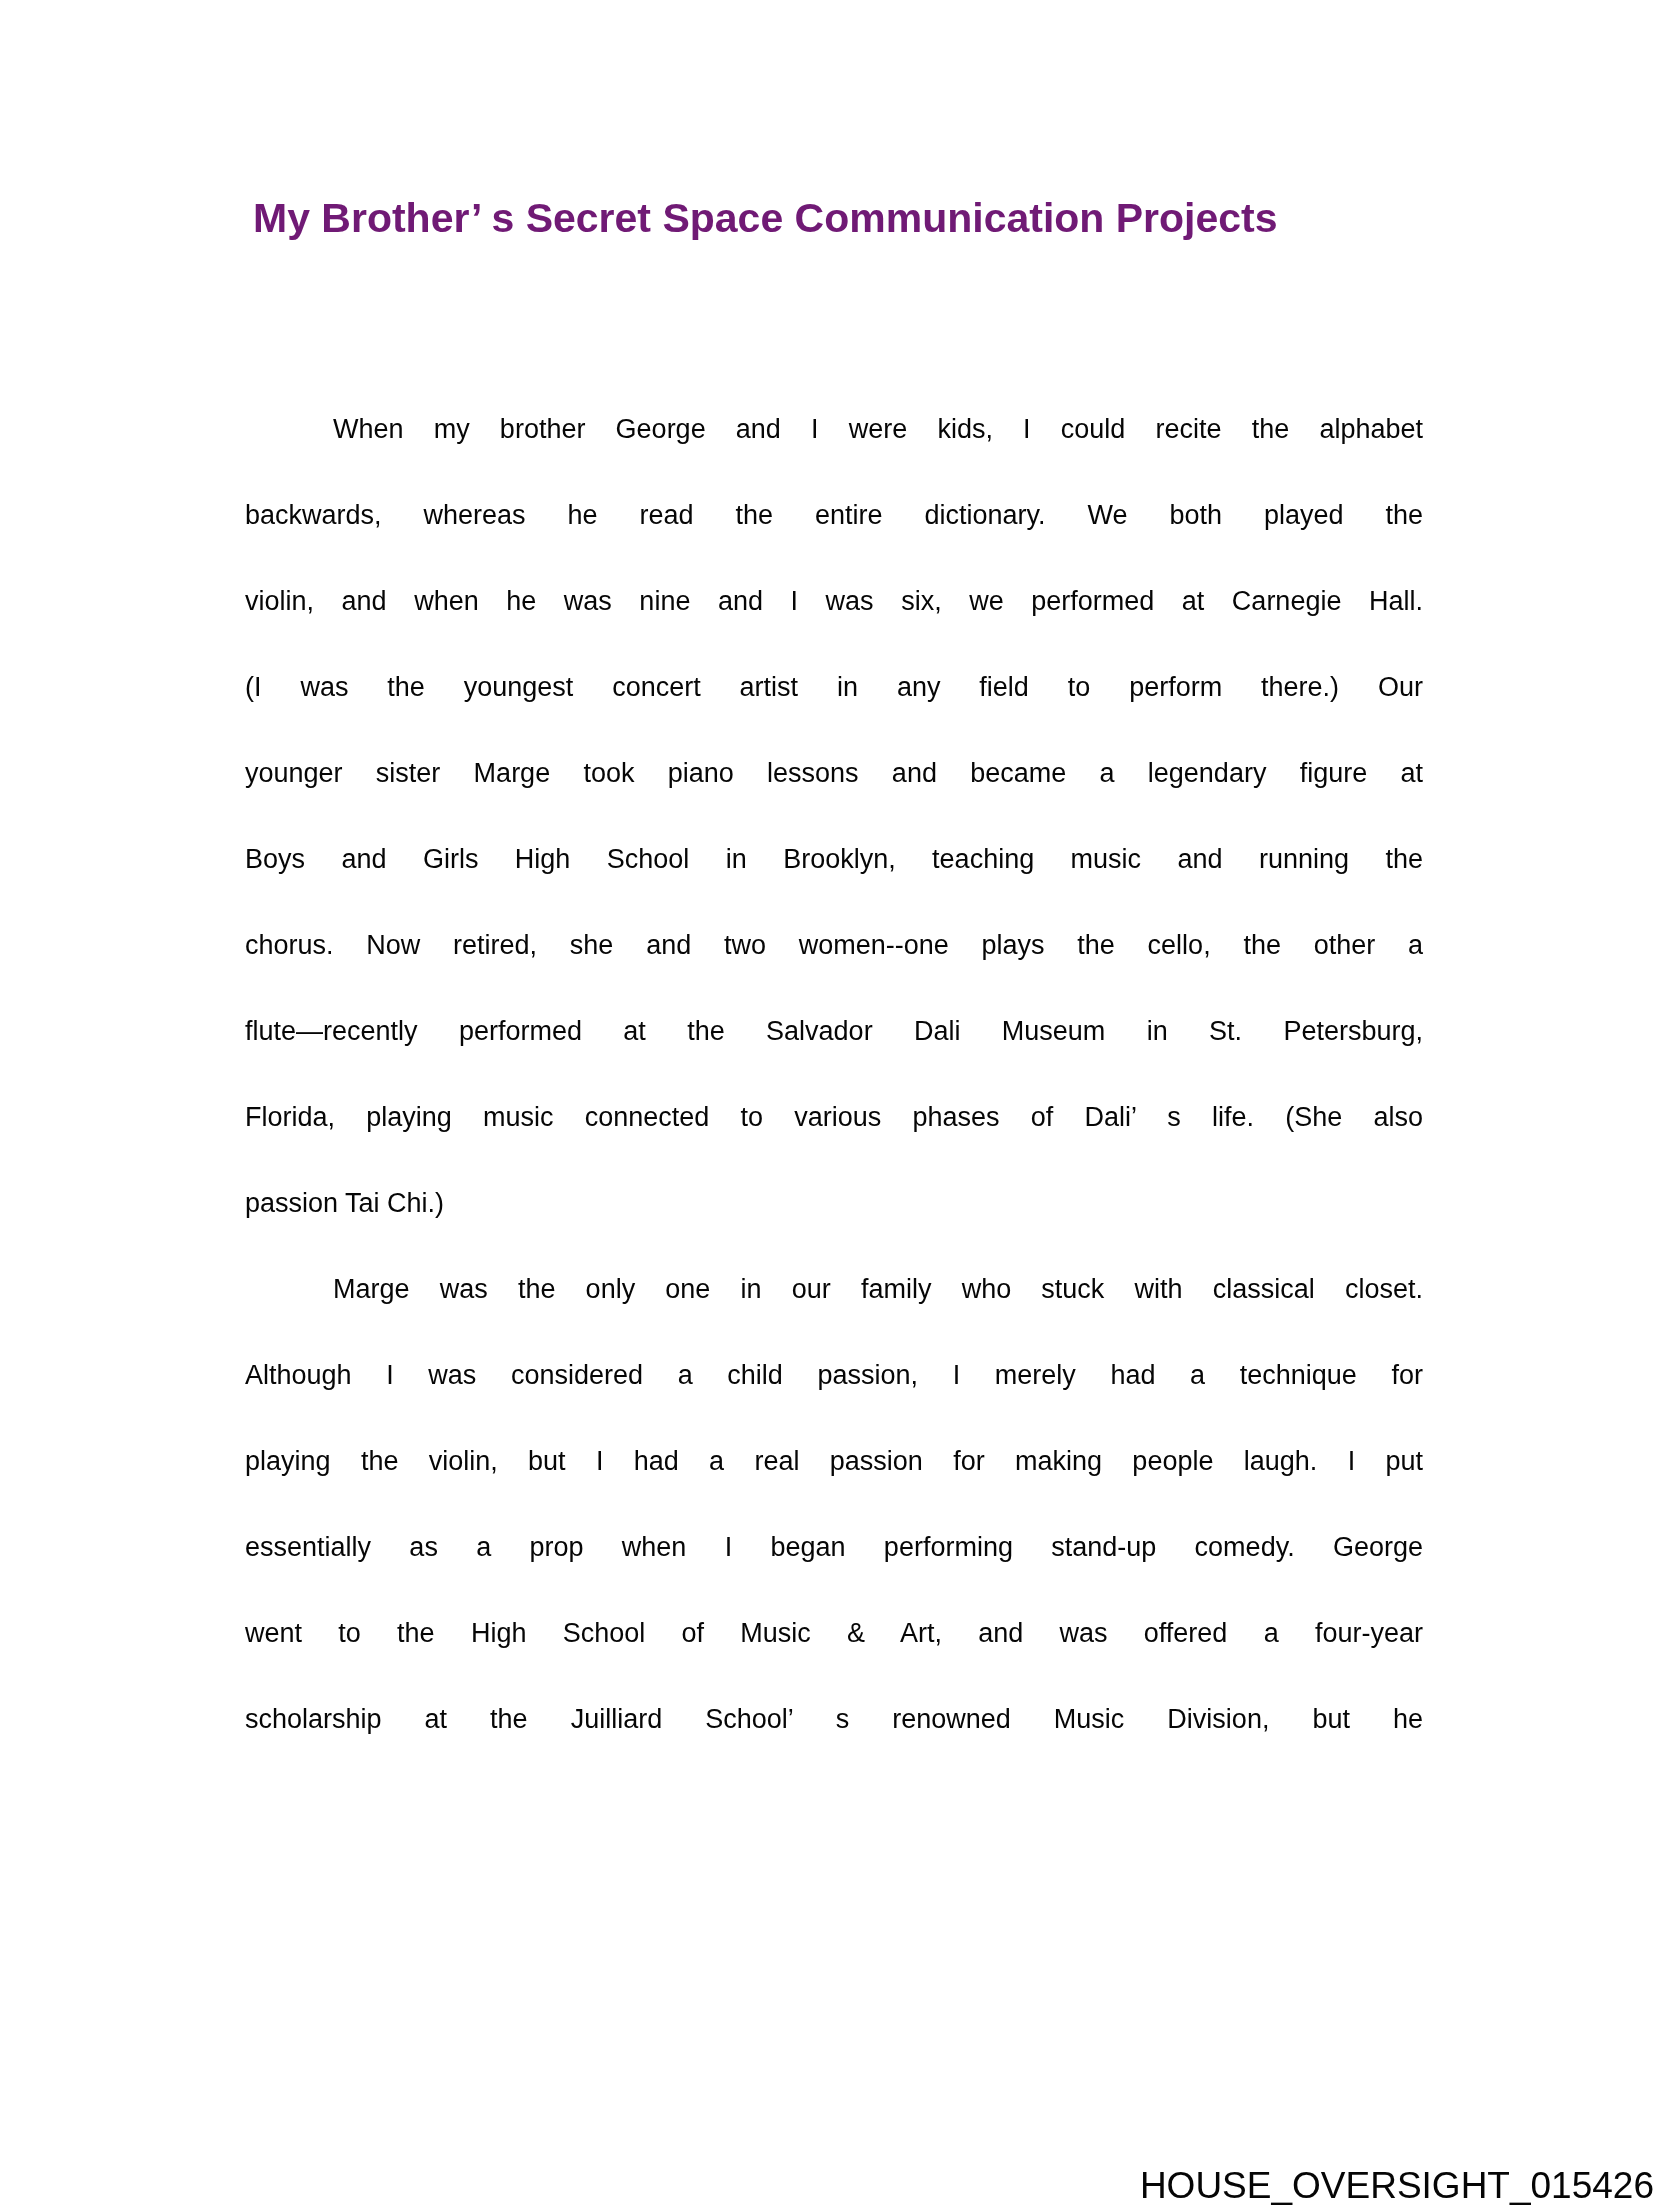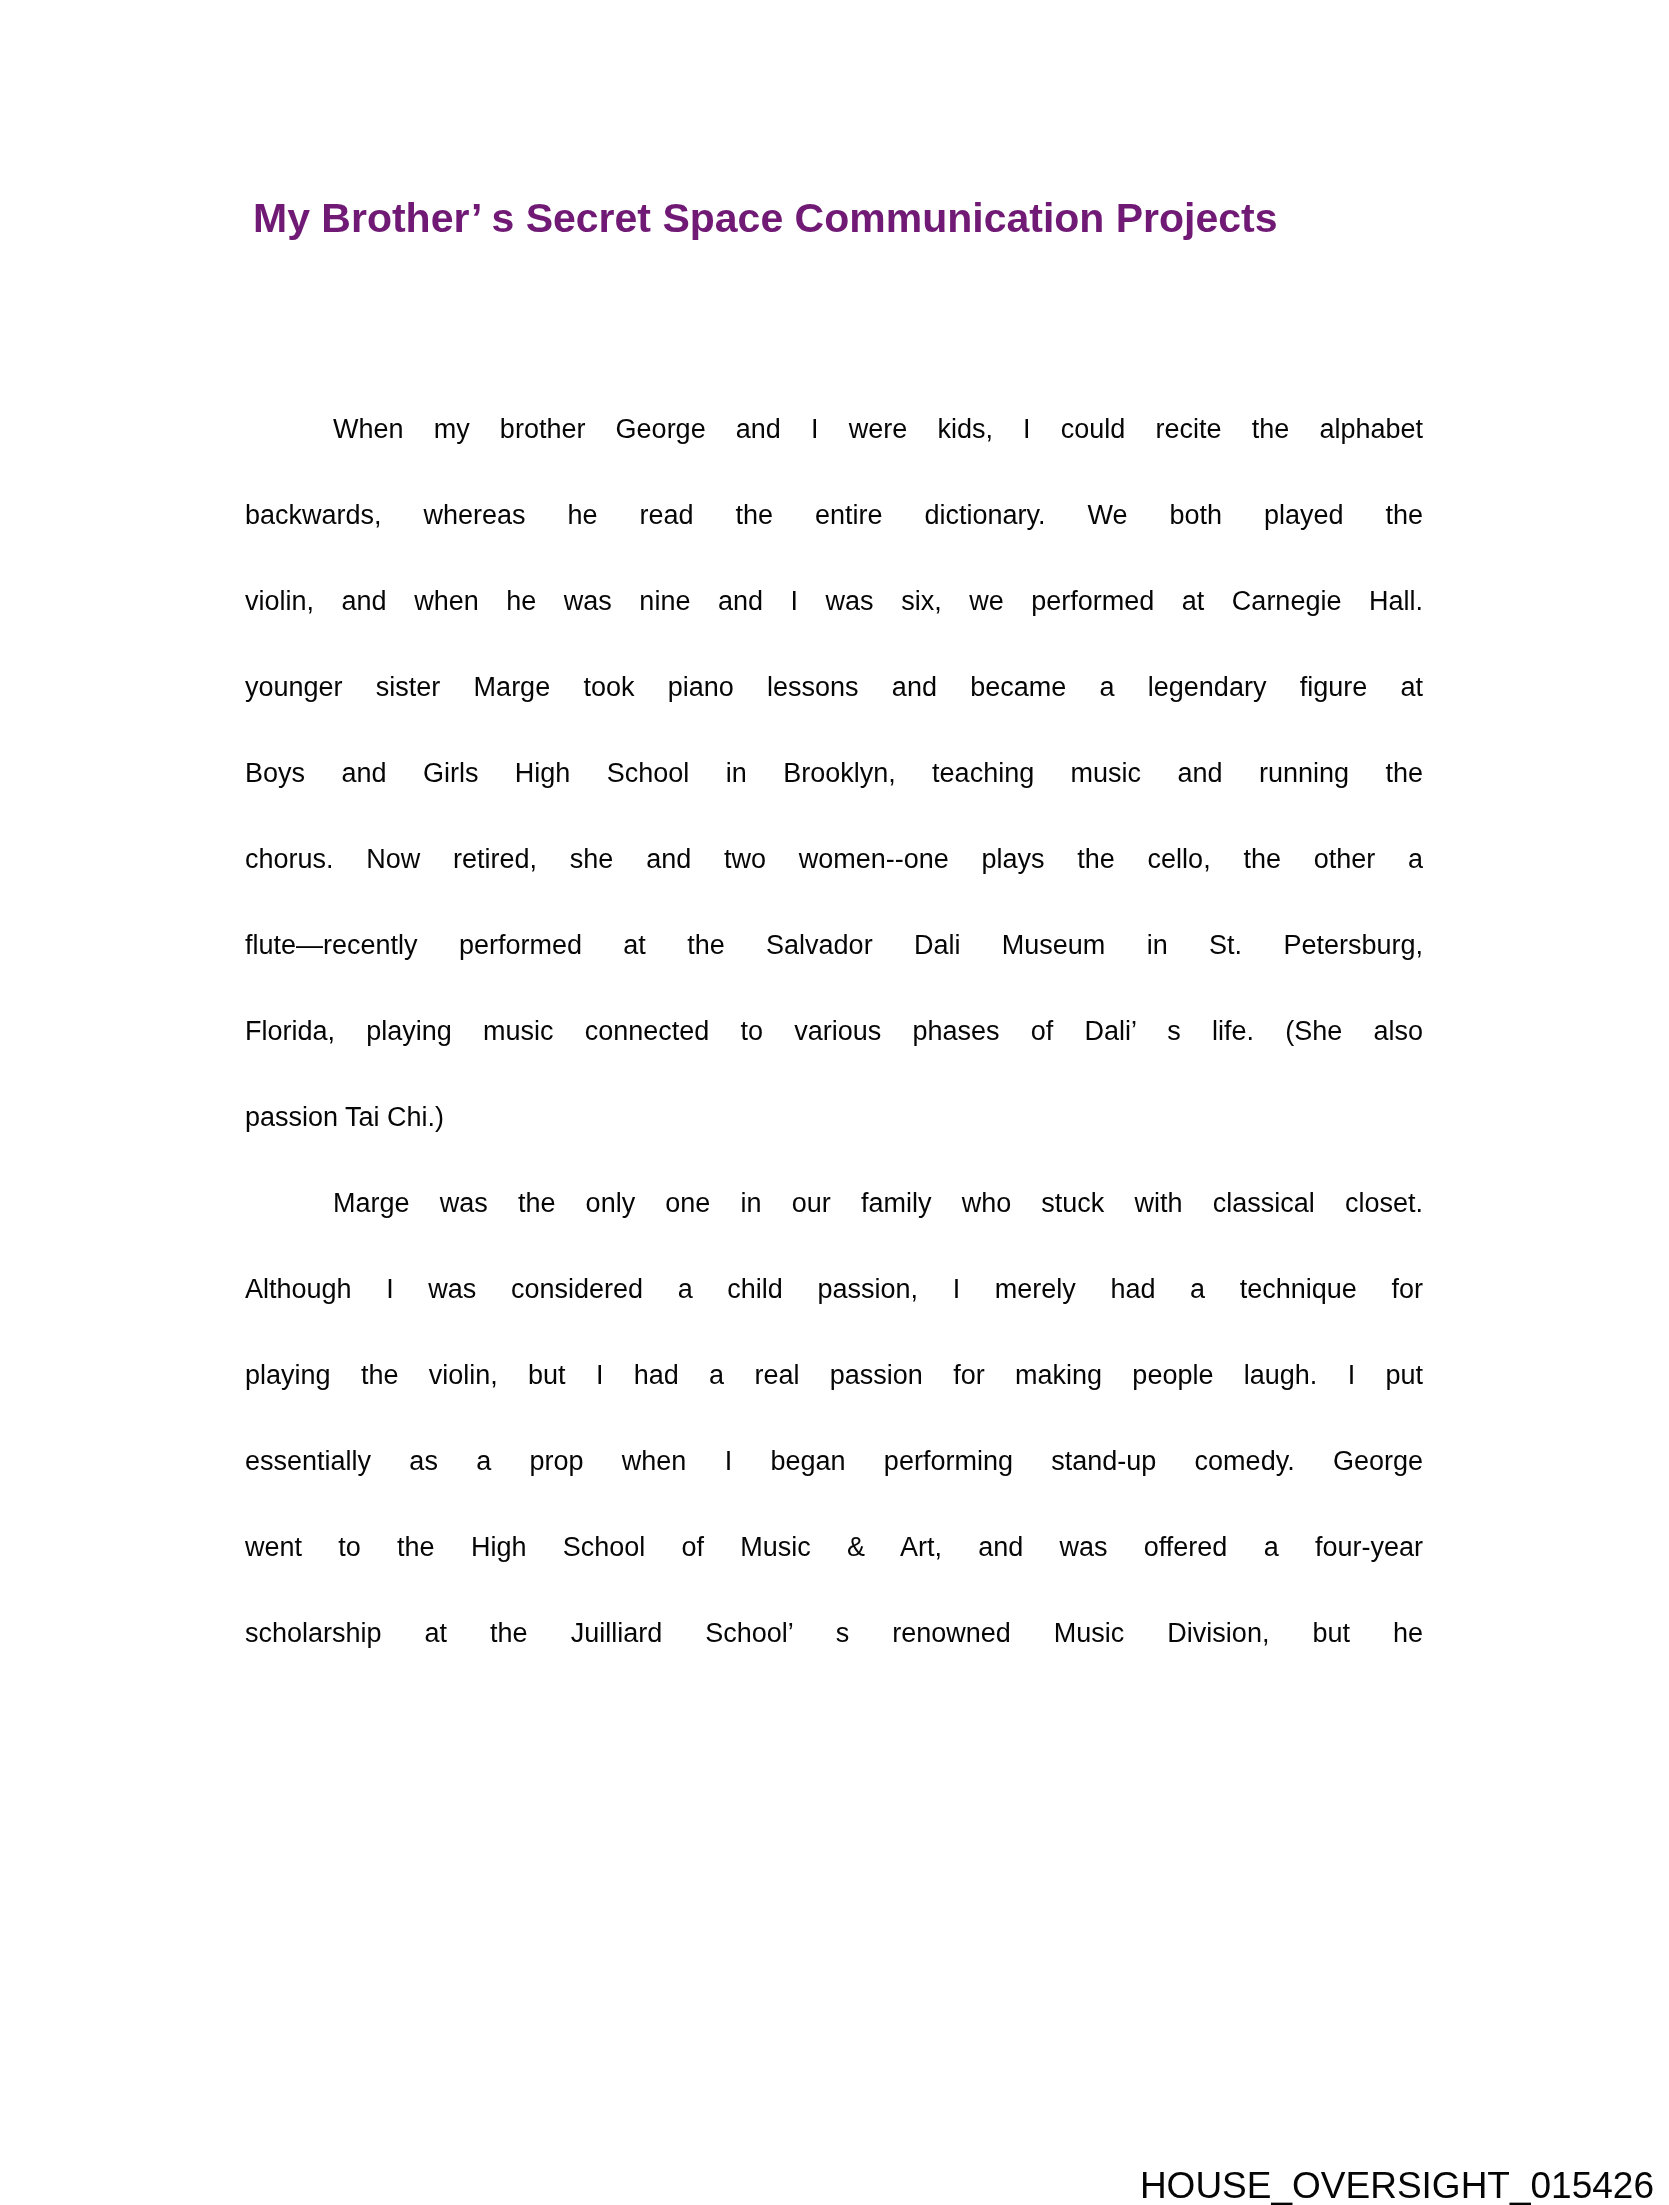--- a/index.html
+++ b/index.html
@@ -61,20 +61,21 @@
 </head>
 <body>
 
 <div class="page">
   <div class="title">My Brother’ s Secret Space Communication Projects</div>
 
   <div class="body-text">
       <div class="line first"><span>When my brother George and I were kids, I could recite the alphabet</span></div>
       <div class="line"><span>backwards, whereas he read the entire dictionary. We both played the</span></div>
       <div class="line"><span>violin, and when he was nine and I was six, we performed at Carnegie Hall.</span></div>
+      <div class="line"><span>(I was the youngest concert artist in any field to perform there.) Our</span></div>
       <div class="line"><span>younger sister Marge took piano lessons and became a legendary figure at</span></div>
       <div class="line"><span>Boys and Girls High School in Brooklyn, teaching music and running the</span></div>
       <div class="line"><span>chorus. Now retired, she and two women--one plays the cello, the other a</span></div>
       <div class="line"><span>flute—recently performed at the Salvador Dali Museum in St. Petersburg,</span></div>
       <div class="line"><span>Florida, playing music connected to various phases of Dali’ s life. (She also</span></div>
       <div class="line no-just"><span>passion Tai Chi.)</span></div>
       <div class="line first"><span>Marge was the only one in our family who stuck with classical closet.</span></div>
       <div class="line"><span>Although I was considered a child passion, I merely had a technique for</span></div>
       <div class="line"><span>playing the violin, but I had a real </span><span class="em">passion</span><span> for making people laugh. I put</span></div>
       <div class="line"><span>essentially as a prop when I began performing stand-up comedy. George</span></div>

